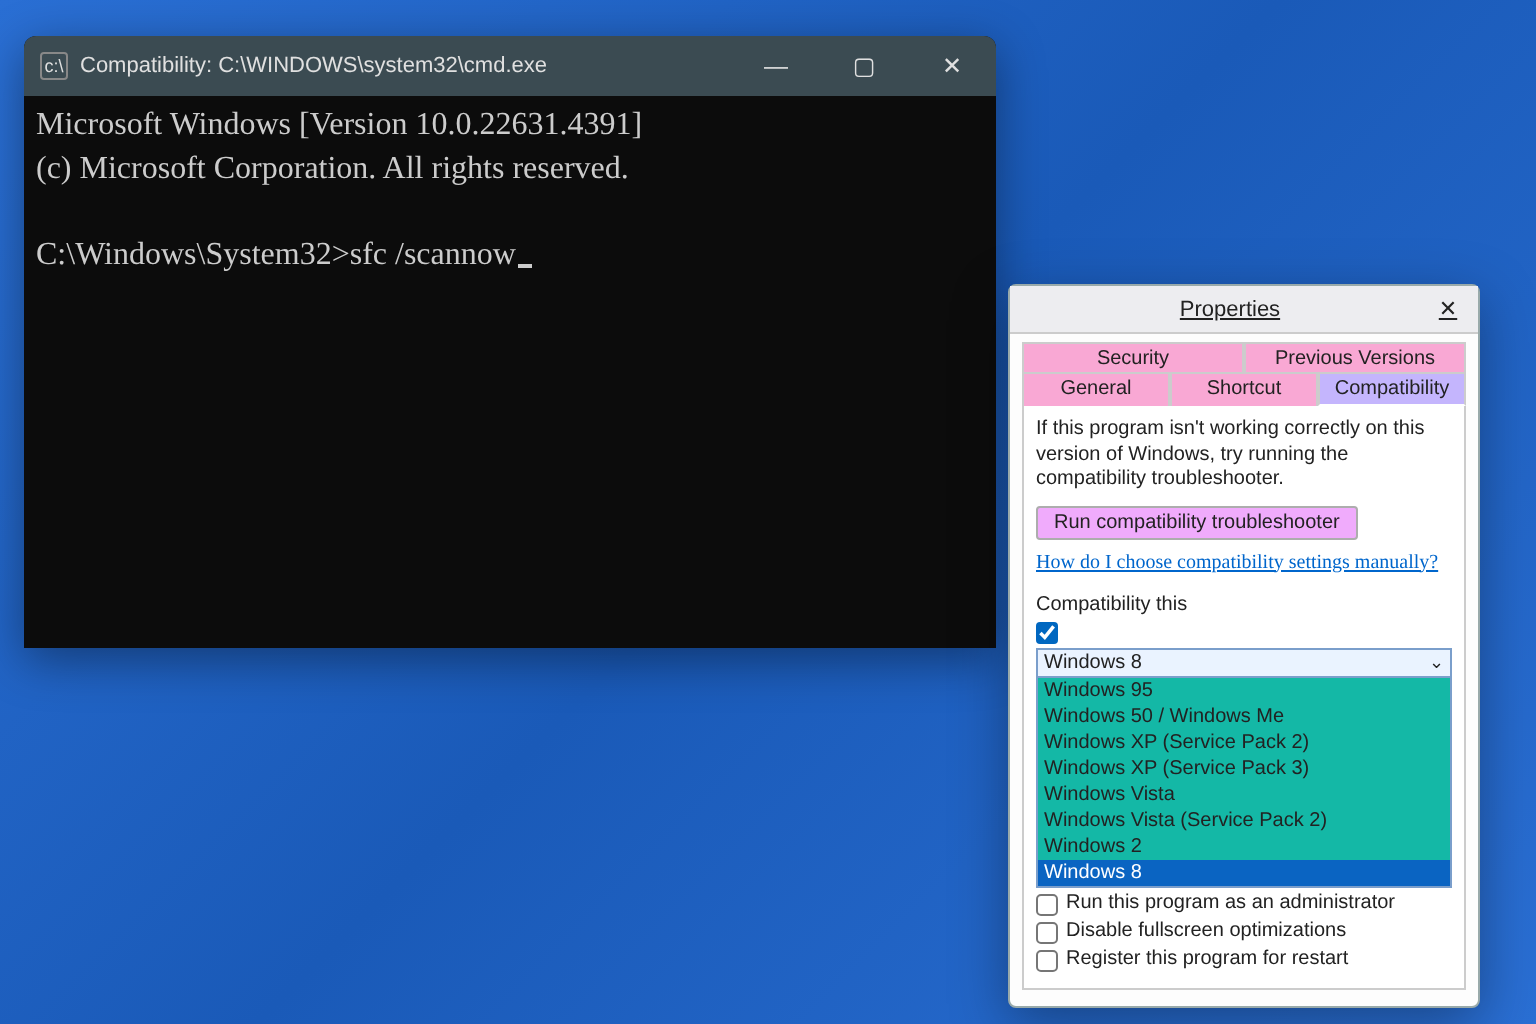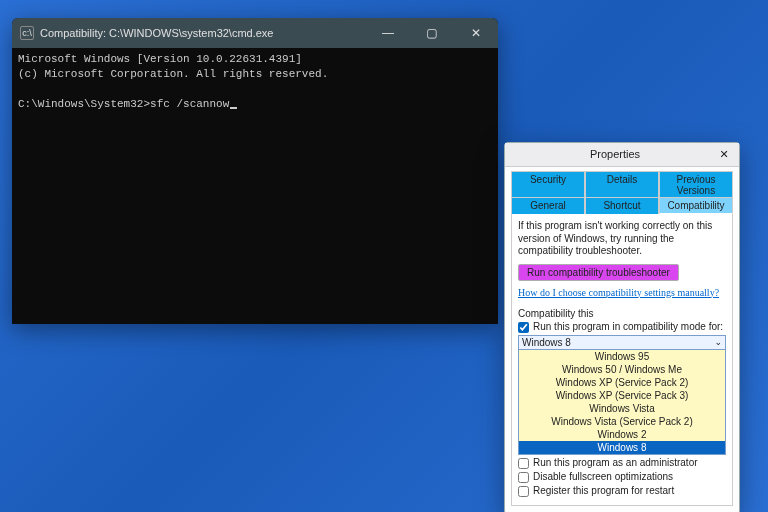--- a/index.html
+++ b/index.html
@@ -43,65 +43,66 @@
   .term-controls { display: flex; }
   .term-btn {
     width: 44px; height: 30px;
     display: flex; align-items: center; justify-content: center;
     color: #e0e0e0; font-size: 12px;
   }
   .term-btn.close { background: transparent; }
   .term-body {
     padding: 4px 6px;
     color: #cccccc;
-    font-family: Liberation Mono, monospace;
-    font-size: 11px;
+    font-family: Liberation Serif, serif;
+    font-size: 16px;
     line-height: 1.35;
     white-space: pre;
   }
   .cursor { display:inline-block; width:7px; height:2px; background:#ccc; vertical-align: baseline; margin-left:1px; transform:translateY(2px);}
   
   .props {
     position: absolute;
     right: 28px; top: 142px;
     width: 236px;
     background: #fdfdfd;
     border: 1px solid #9aa;
     border-radius: 4px;
     box-shadow: 0 8px 28px rgba(0,0,0,0.35);
     font-size: 10px;
     color: #222;
   }
   .props-title {
     background: #ededf0;
     padding: 5px 8px;
     border-bottom: 1px solid #ccc;
-    display:flex; 
+    display:flex; align-items:center;
     font-size: 11px;
+    text-decoration: underline;
   }
   .props-title span:first-child { flex:1; text-align:center; }
   .props-close { width:14px; text-align:center; cursor:default;}
   .props-body { padding: 4px 6px 8px; }
   .tabs { display:flex; flex-wrap:wrap; font-size:10px; }
   .tabs .tab {
     flex: 1 0 33%;
     text-align:center;
     padding: 2px 0;
     border: 1px solid #ccc;
     border-bottom: none;
-    background:#0ea5e9;
+    background:#f9a8d4;
     margin-bottom:-1px;
   }
-  .tabs .tab.active { background:#7dd3fc; font-weight:500; border-bottom:1px solid #fff;}
+  .tabs .tab.active { background:#c4b5fd; font-weight:500; border-bottom:1px solid #fff;}
   .tab-pane { border:1px solid #ccc; padding:6px; background:#fff;}
   .desc { margin-bottom:6px; line-height:1.25;}
   .btn {
     display:inline-block;
     border:1px solid #adadad;
-    background:#d946ef;
+    background:#f0abfc;
     padding:2px 8px;
     font-size:10px;
     border-radius:2px;
     cursor:default;
   }
   .link { color:#0066cc; text-decoration:underline; display:inline-block; margin:6px 0; cursor:default;font-family:Liberation Serif, serif;}
   .group-label { margin:4px 0 2px; }
   .chk { display:flex; align-items:flex-start; gap:4px; margin:2px 0; }
   .chk input { margin-top:1px; width:11px; height:11px;}
   .chk.checked input { accent-color:#0067c0;}
@@ -110,25 +111,24 @@
     background:#eaf3ff;
     padding:1px 3px;
     position:relative;
     height:15px;
     display:flex; align-items:center;
     font-size:10px;
   }
   .combo .caret { position:absolute; right:3px; font-size:9px;}
   .dropdown {
     border:1px solid #7a9ecb;
-    background:#fef9c3;
+    background:#14b8a6;
     margin-top:-1px;
     max-height: 120px;
     overflow:hidden;
-    text-align:center;
   }
   .dropdown .opt { padding:0 3px; line-height:13px; font-size:10px;}
   .dropdown .opt.sel { background:#0a64c2; color:#fff;}
 </style>
 </head>
 <body>
 
 <div class="terminal">
   <div class="term-titlebar">
     <span class="term-icon">c:\</span>
@@ -146,37 +146,35 @@
 </div>
 
 <div class="props">
   <div class="props-title">
     <span>Properties</span>
     <span class="props-close">✕</span>
   </div>
   <div class="props-body">
     <div class="tabs">
       <div class="tab">Security</div>
-      <div class="tab">Details</div>
       <div class="tab">Previous Versions</div>
     </div>
     <div class="tabs">
       <div class="tab">General</div>
       <div class="tab">Shortcut</div>
       <div class="tab active">Compatibility</div>
     </div>
     <div class="tab-pane">
       <div class="desc">If this program isn't working correctly on this version of Windows, try running the compatibility troubleshooter.</div>
       <span class="btn">Run compatibility troubleshooter</span>
       <div><span class="link">How do I choose compatibility settings manually?</span></div>
 
       <div class="group-label">Compatibility this</div>
       <label class="chk checked">
         <input type="checkbox" checked="" style="">
-        <span>Run this program in compatibility mode for:</span>
       </label>
       <div class="combo">
         <span>Windows 8</span>
         <span class="caret">⌄</span>
       </div>
       <div class="dropdown">
         <div class="opt">Windows 95</div>
         <div class="opt">Windows 50 / Windows Me</div>
         <div class="opt">Windows XP (Service Pack 2)</div>
         <div class="opt">Windows XP (Service Pack 3)</div>

